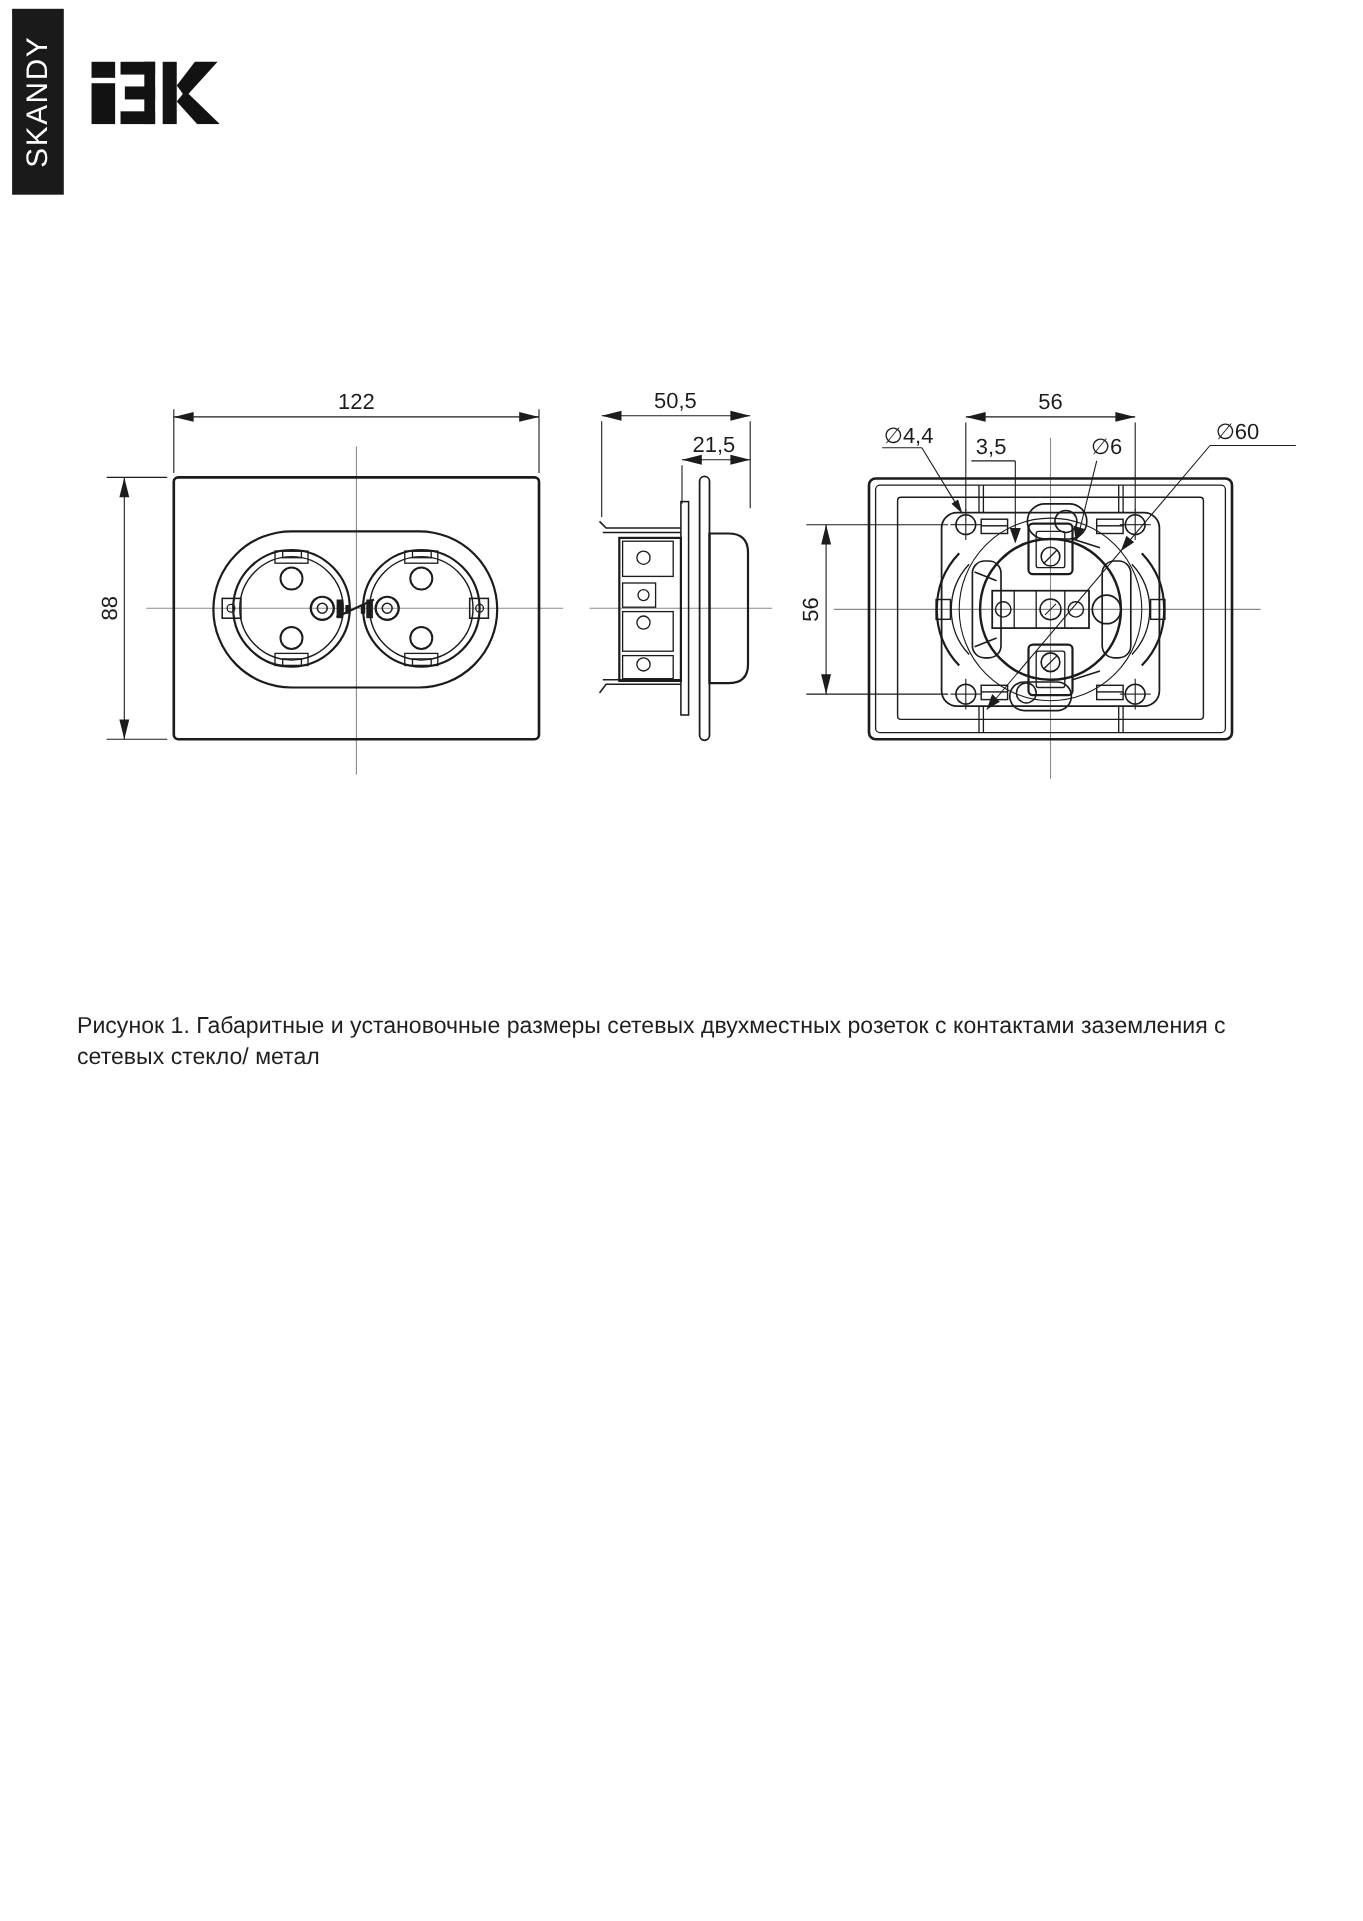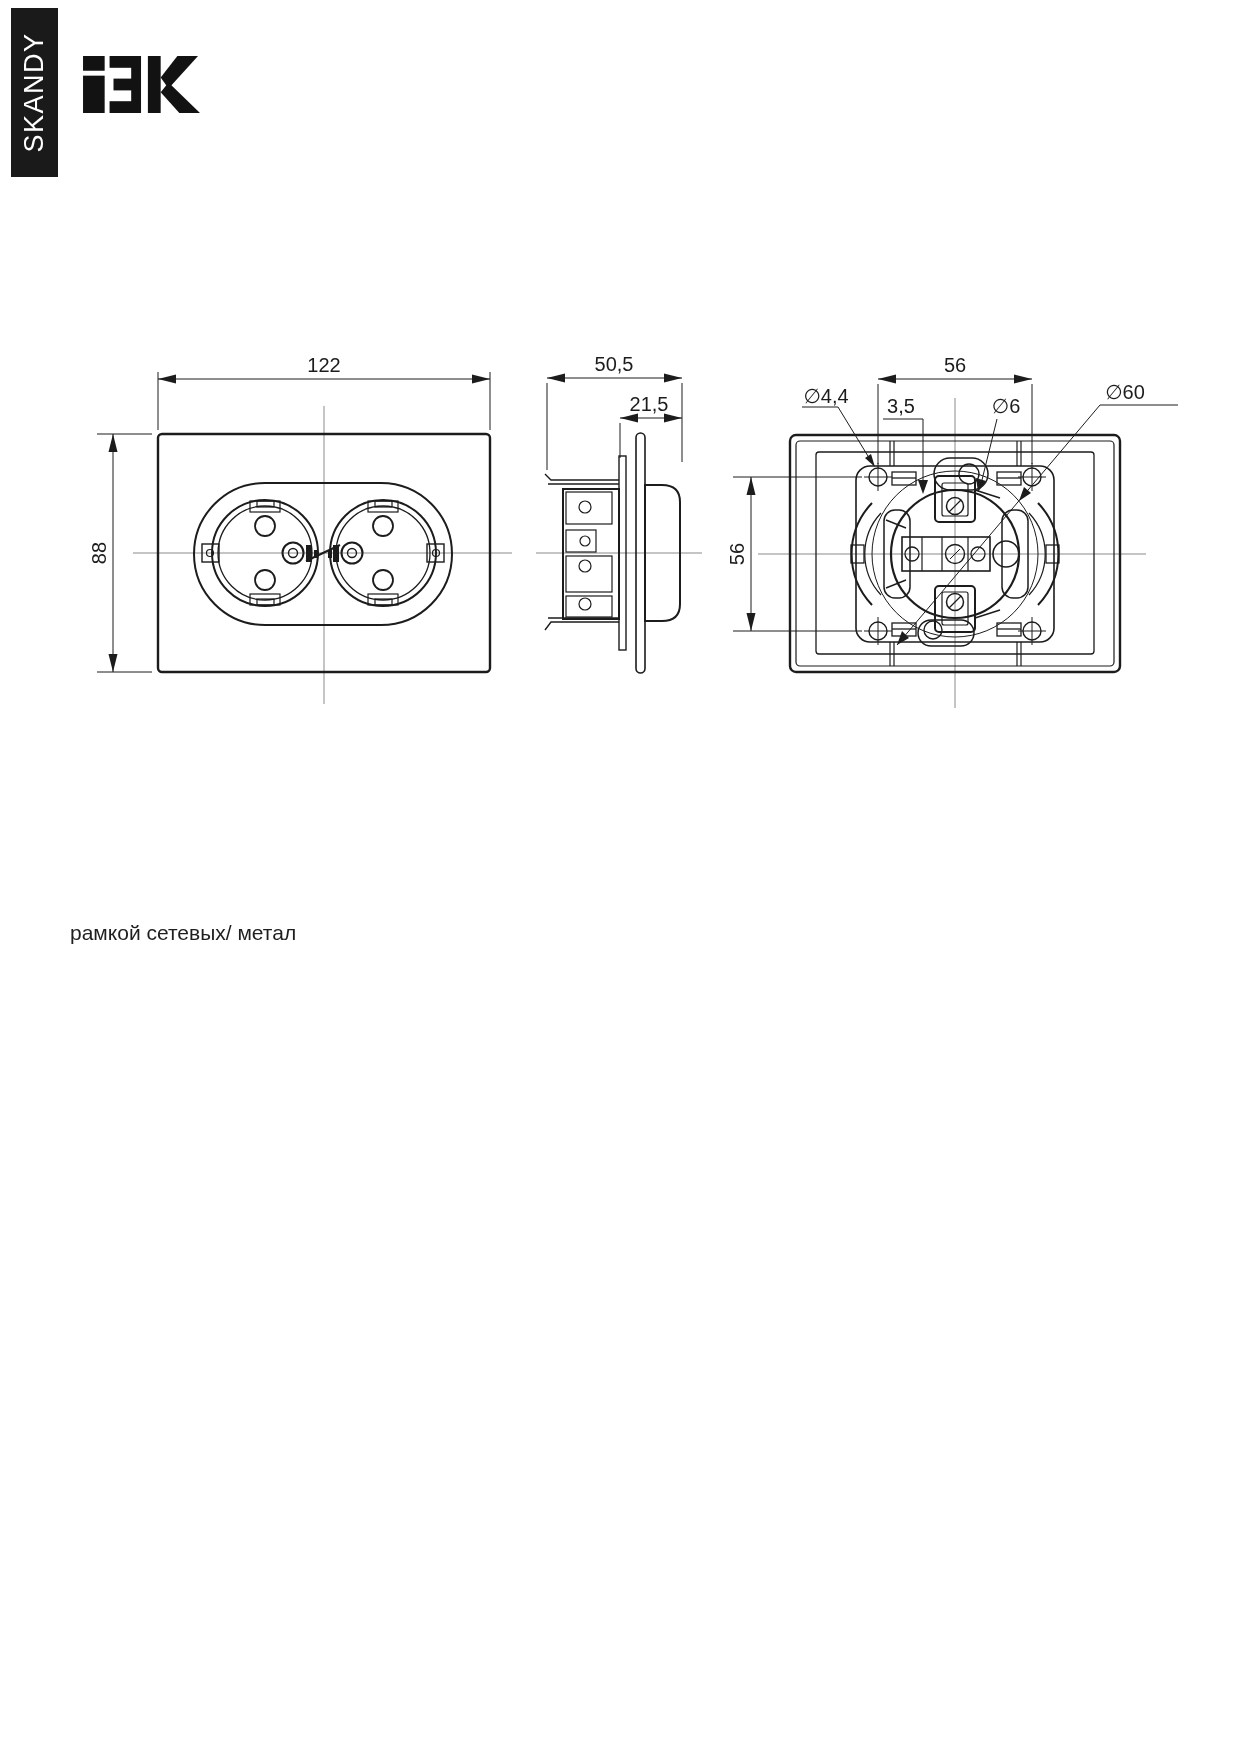--- a/index.html
+++ b/index.html
@@ -295,16 +295,17 @@
         <text class="dim" x="1125" y="399">∅60</text>
         <line class="ln" x1="1100" y1="405" x2="1178" y2="405" stroke-width="1"></line>
         <line class="ln" x1="1100" y1="405" x2="897" y2="645" stroke-width="1"></line>
         <polygon class="ar" points="1019,501 1031,493 1024,487"></polygon>
         <polygon class="ar" points="897,645 909,638 902,631"></polygon>
       </g>
     </g>
   </svg>
 
   <div class="caption">
-    <div>рамкой сетевых/ метал</div>
+    <div>Рисунок 1. Габаритные и установочные размеры сетевых двухместных розеток с контактами заземления с</div>
+    <div>сетевых стекло/ метал</div>
   </div>
 
 </div>
 
 </body></html>

